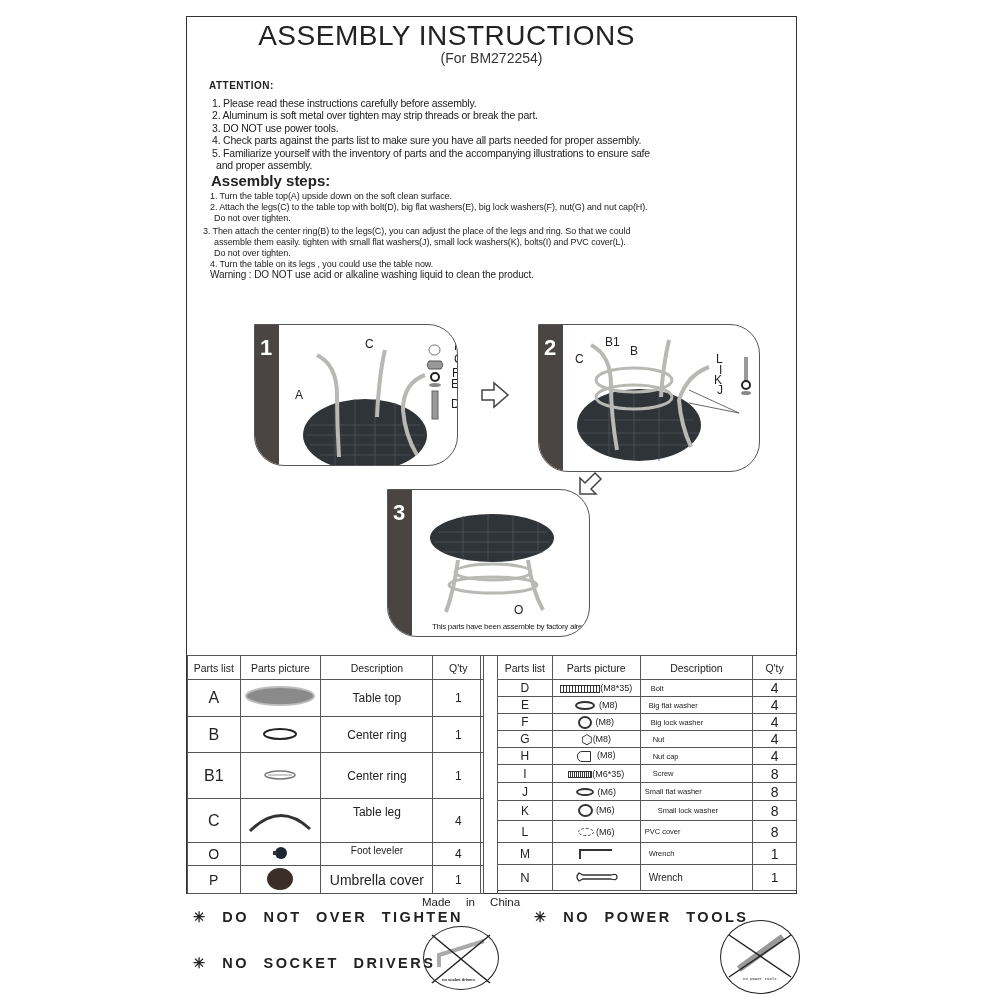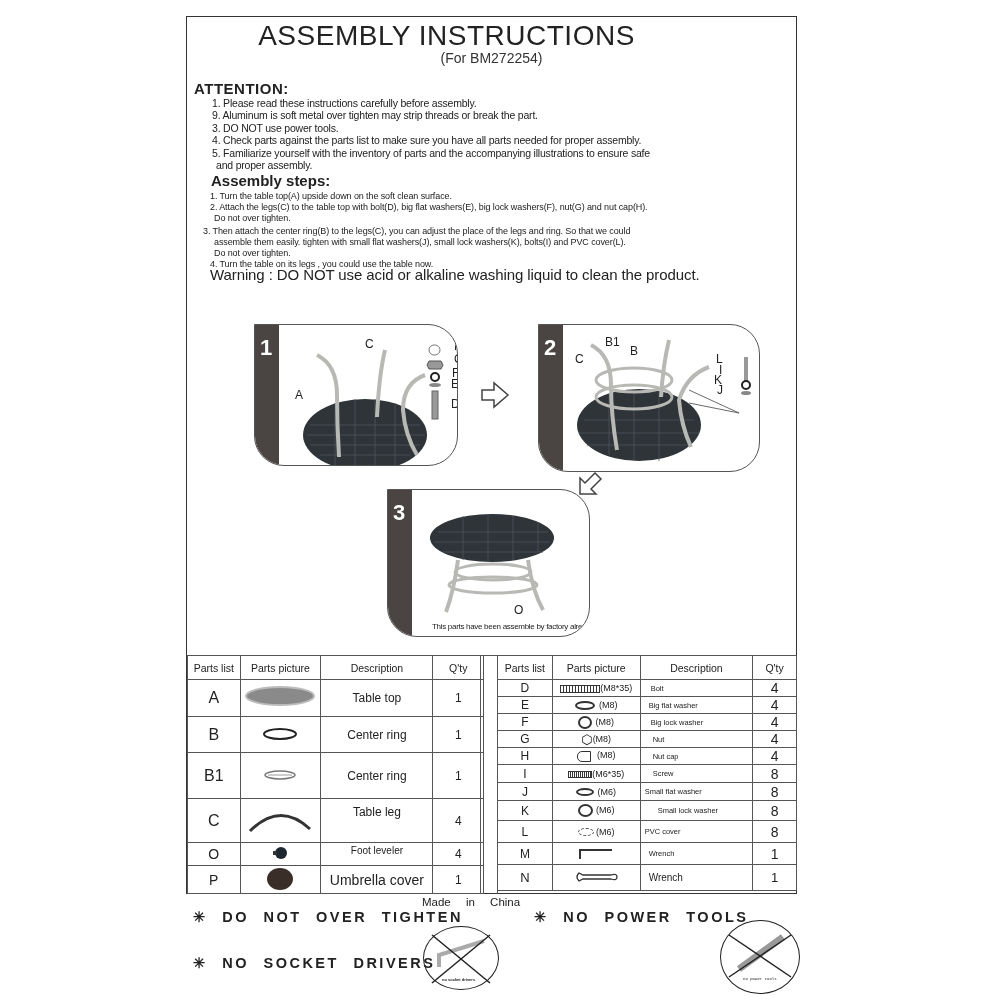--- a/index.html
+++ b/index.html
@@ -1,26 +1,26 @@
 <!DOCTYPE html>
 <html><head>
 <meta charset="utf-8">
 <style>
   html,body{margin:0;padding:0;background:#fff;}
   body{width:1000px;height:1000px;position:relative;overflow:hidden;font-family:"Liberation Sans",sans-serif;color:#222;}
   .frame{position:absolute;left:186px;top:16px;width:611px;height:878px;border:1.5px solid #333;box-sizing:border-box;}
   .title{position:absolute;left:186px;top:20px;width:521px;text-align:center;font-size:28px;letter-spacing:0.5px;color:#222;}
   .subtitle{position:absolute;left:186px;top:50px;width:611px;text-align:center;font-size:14px;color:#333;}
-  .h-attn{position:absolute;left:194px;top:80px;font-size:15px;font-weight:bold;letter-spacing:0.5px;}
+  .h-attn{position:absolute;left:209px;top:80px;font-size:10px;font-weight:bold;letter-spacing:0.5px;}
   .attn-list{position:absolute;left:212px;top:97px;font-size:10.5px;line-height:12.4px;letter-spacing:-0.2px;}
   .h-steps{position:absolute;left:211px;top:172px;font-size:15px;font-weight:bold;}
   .steps{position:absolute;left:210px;top:191px;font-size:9px;line-height:10.8px;letter-spacing:-0.1px;}
   .steps div{white-space:nowrap;}
   .indent{padding-left:4px;}
-  .warning{font-size:15px;}
+  .warning{font-size:10px;}
   
   .panel{position:absolute;border:1.5px solid #555;border-radius:0 30px 30px 30px;box-sizing:border-box;background:#fff;overflow:hidden;}
   .panel .band{position:absolute;left:0;top:0;bottom:0;width:24px;background:#4a4542;border-radius:0 0 0 28px;}
   .panel .num{position:absolute;left:5px;top:10px;color:#fff;font-size:22px;font-weight:bold;}
   .lbl{position:absolute;font-size:12px;color:#222;}
   .arrow{position:absolute;}
   
   table.parts{position:absolute;border-collapse:collapse;font-size:11px;}
   table.parts td, table.parts th{border:1px solid #555;text-align:center;padding:0;font-weight:normal;}
   .warnline{position:absolute;font-weight:bold;font-size:14.5px;letter-spacing:2.5px;word-spacing:8px;}
@@ -31,21 +31,21 @@
 <body>
 
 <div class="frame"></div>
 
 <div class="title">ASSEMBLY  INSTRUCTIONS</div>
 <div class="subtitle">(For BM272254)</div>
 
 <div class="h-attn">ATTENTION:</div>
 <div class="attn-list">
   <div>1. Please read these instructions carefully before assembly.</div>
-  <div>9. Aluminum is soft metal over tighten may strip threads or break the part.</div>
+  <div>2. Aluminum is soft metal over tighten may strip threads or break the part.</div>
   <div>3. DO NOT use power tools.</div>
   <div>4. Check parts against the parts list to make sure you have all parts needed for proper assembly.</div>
   <div>5. Familiarize yourself with the inventory of parts and the accompanying illustrations to ensure safe</div>
   <div style="padding-left:4px">   and proper assembly.</div>
 </div>
 
 <div class="h-steps">Assembly steps:</div>
 <div class="steps">
   <div>1. Turn the table top(A) upside down on the soft clean surface.</div>
   <div>2. Attach the legs(C) to the table top with bolt(D), big flat washers(E), big lock washers(F), nut(G) and nut cap(H).</div>

